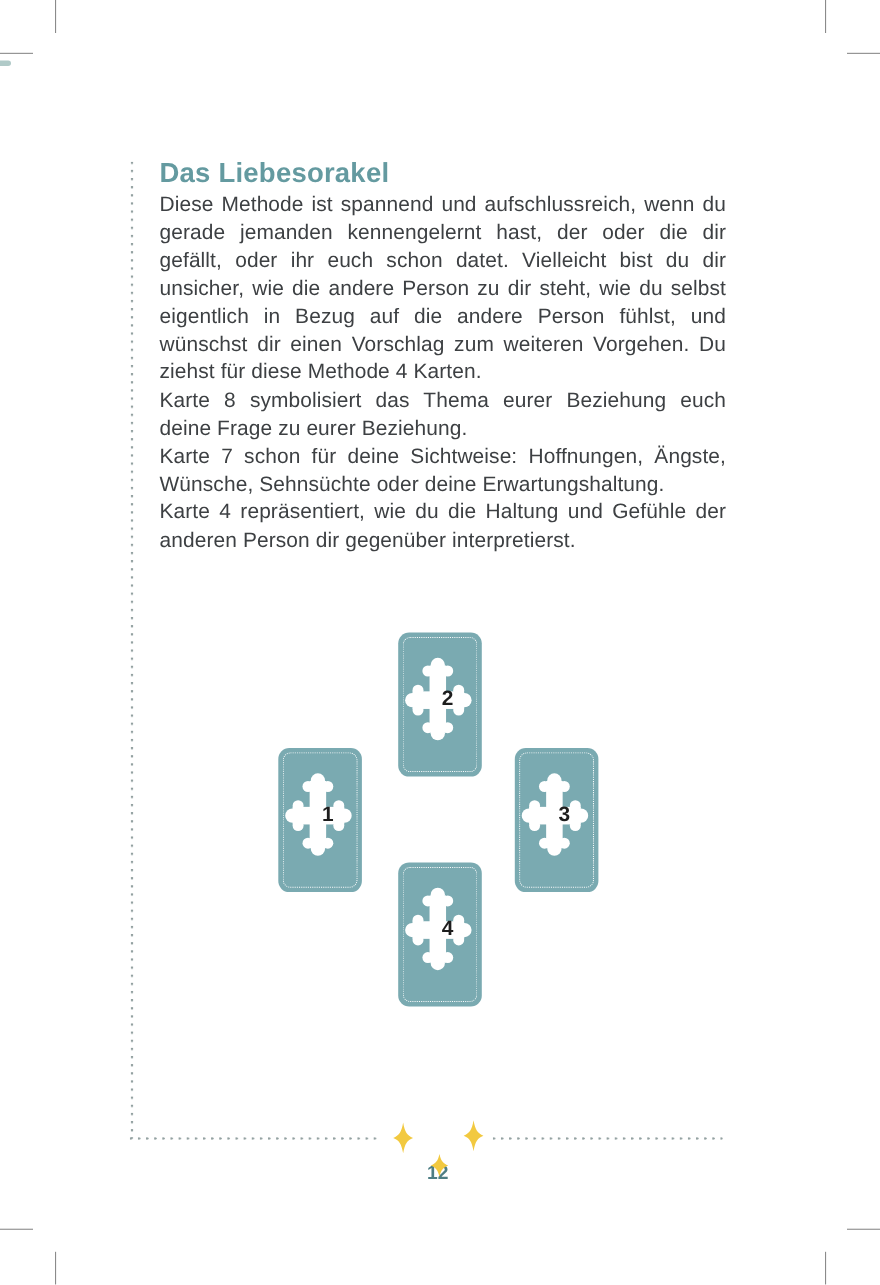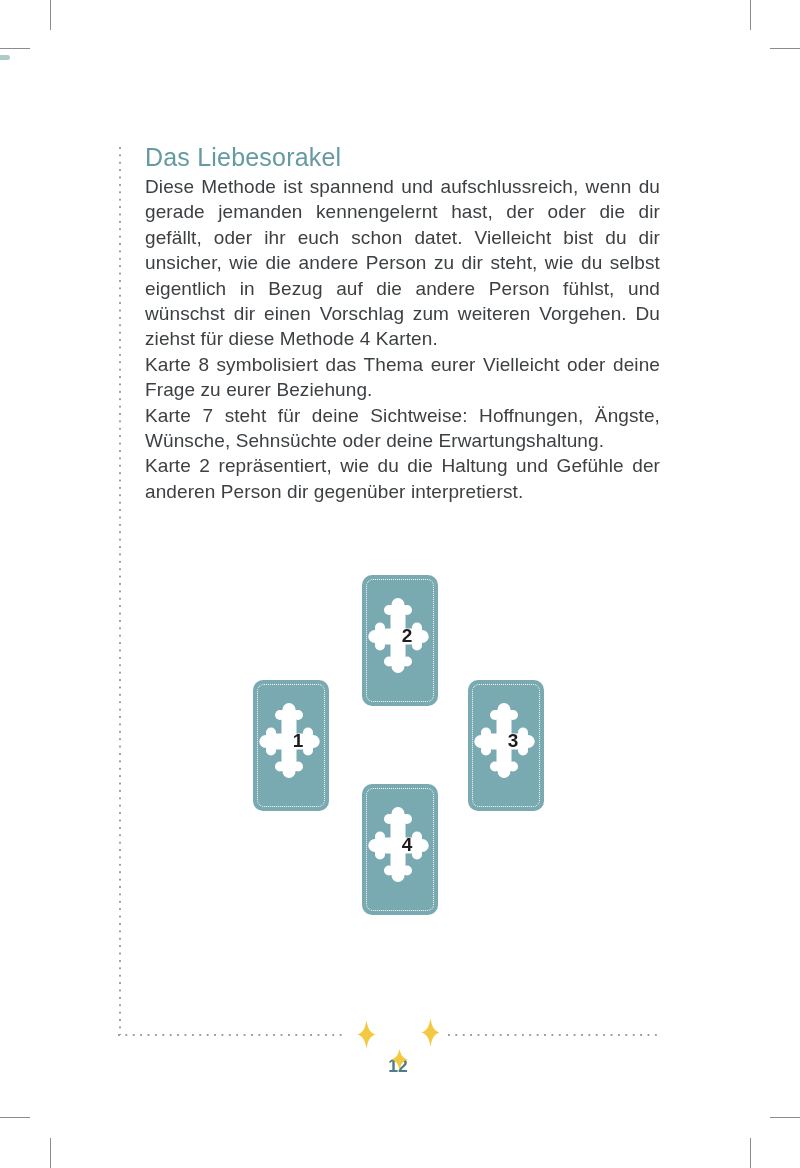--- a/index.html
+++ b/index.html
@@ -32,21 +32,21 @@
   .dotted-v{position:absolute;left:119px;top:147px;width:2px;height:888px;
     background-image:radial-gradient(circle at 1px 1px,var(--dotted-line) 1px,transparent 1.35px);
     background-size:2px 7.4px;background-repeat:repeat-y;}
   .dotted-h{position:absolute;top:1034px;height:2px;
     background-image:radial-gradient(circle at 1px 1px,var(--dotted-line) 1px,transparent 1.35px);
     background-size:7.4px 2px;background-repeat:repeat-x;}
   .seg-left{left:118px;width:228px;}
   .seg-right{left:448px;width:209px;}
   
   .title{position:absolute;left:145px;top:143px;margin:0;
-    font-size:25px;font-weight:normal;letter-spacing:.2px;color:var(--heading-teal);}
+    font-size:25px;font-weight:bold;letter-spacing:.2px;color:var(--heading-teal);}
   .copy{position:absolute;left:145px;top:174px;width:515px;color:var(--body-text);
     font-size:19px;line-height:25.4px;letter-spacing:.1px;}
   .copy p{margin:0;text-align:justify;hyphens:auto;-webkit-hyphens:auto;}
   .copy strong{font-weight:normal;}
   
   .card{position:absolute;width:76px;height:131px;border-radius:10px;
     background:var(--card-teal);}
   .card-inner{position:absolute;left:4px;top:4px;right:4px;bottom:4px;
     border:1.6px dotted rgba(255,255,255,.95);border-radius:7px;}
   .card svg.cross{position:absolute;left:0;top:0;width:76px;height:131px;fill:var(--card-symbol);}
@@ -80,23 +80,23 @@
   <div class="edge-tick"></div>
 
   <div class="dotted-v"></div>
   <div class="dotted-h seg-left"></div>
   <div class="dotted-h seg-right"></div>
 
   <h1 class="title">Das Liebesorakel</h1>
 
   <div class="copy">
     <p><span>Diese Methode ist spannend und aufschlussreich, wenn du gerade jemanden kennengelernt hast, der oder die dir gefällt, oder ihr euch schon datet. Vielleicht bist du dir unsicher, wie die andere Person zu dir steht, wie du selbst eigentlich in Bezug auf die andere Person fühlst, und wünschst dir einen Vorschlag zum weiteren Vorgehen. Du ziehst für diese Methode </span><strong>4 Karten</strong><span>.</span></p>
-    <p><strong>Karte 8</strong><span> symbolisiert das Thema eurer Vielleicht oder deine Frage zu eurer Beziehung.</span></p>
-    <p><strong>Karte 7</strong><span> steht für deine Sichtweise: Hoffnungen, Ängste, Wünsche, Sehnsüchte oder deine Erwartungshaltung.</span></p>
-    <p><strong>Karte 2</strong><span> repräsentiert, wie du die Haltung und Gefühle der anderen Person dir gegenüber interpretierst.</span></p>
+    <p><strong>Karte 8</strong><span> symbolisiert das Thema eurer Beziehung euch deine Frage zu eurer Beziehung.</span></p>
+    <p><strong>Karte 7</strong><span> schon für deine Sichtweise: Hoffnungen, Ängste, Wünsche, Sehnsüchte oder deine Erwartungshaltung.</span></p>
+    <p><strong>Karte 4</strong><span> repräsentiert, wie du die Haltung und Gefühle der anderen Person dir gegenüber interpretierst.</span></p>
   </div>
 
   <div>
 
     <div class="card card-pos-top">
       <div class="card-inner"></div>
       <svg class="cross" viewBox="0 0 76 131">
         <rect x="28.5" y="30" width="15" height="61"></rect>
           <rect x="13" y="53.5" width="47" height="16"></rect>
         <circle cx="36" cy="29.5" r="6.5"></circle>

